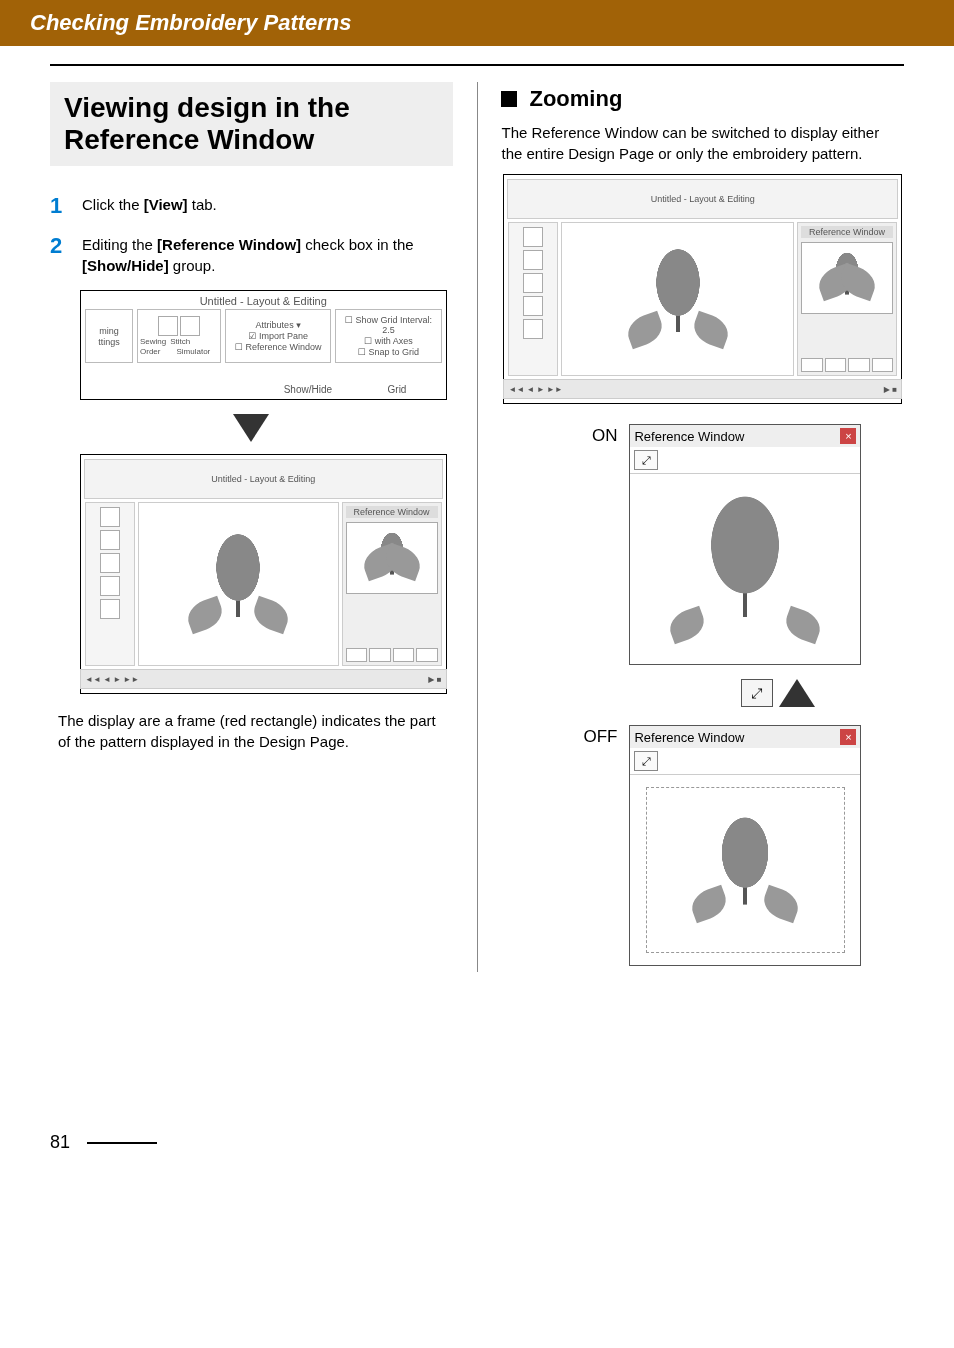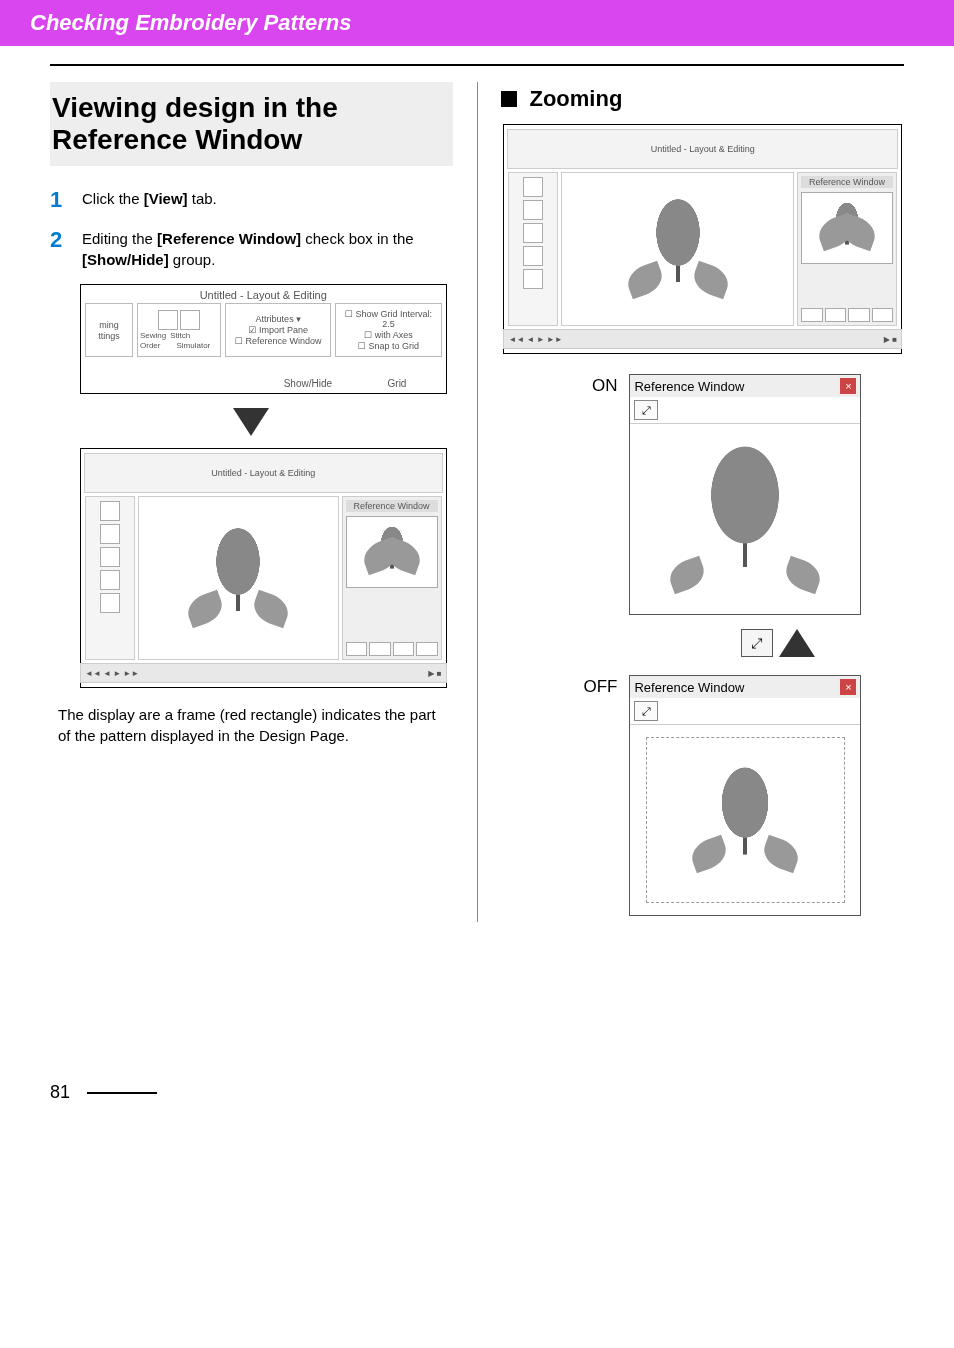--- a/index.html
+++ b/index.html
@@ -4,21 +4,21 @@
 <style>
   body {
     font-family: Arial, Helvetica, sans-serif;
     margin: 0;
     padding: 0;
     background: #fff;
     color: #000;
     width: 954px;
   }
   .header-bar {
-    background: #d946ef;
+    background: #a16207;
     color: #fff;
     font-size: 22px;
     font-weight: bold;
     padding: 10px 30px;
     font-style: italic;
   }
   .hr-line {
     border: none;
     border-top: 2px solid #000;
     margin: 18px 50px 16px 50px;
@@ -33,22 +33,22 @@
     display: flex;
     flex-direction: column;
   }
   .vr {
     width: 1px;
     background: #888;
     align-self: stretch;
   }
   .left-title-box {
     background: #eeeeee;
-    padding: 10px 2px;
-    margin-bottom: 14px;
+    padding: 10px 14px;
+    margin-bottom: 20px;
   }
   .left-title-box h2 {
     margin: 0;
     font-size: 28px;
     font-weight: bold;
   }
   .step {
     display: flex;
     gap: 14px;
     margin: 8px 0;
@@ -409,20 +409,21 @@
 
   <div class="vr"></div>
 
   <div class="col">
 
     <div class="subheading">
       <div class="sq"></div>
       <h3>Zooming</h3>
     </div>
 
+    <p class="para">The Reference Window can be switched to display either the entire Design Page or only the embroidery pattern.</p>
 
     <div class="figure fig-app2">
       <div class="app-header">
         <span>Untitled - Layout &amp; Editing</span>
       </div>
       <div class="app-body">
         <div class="app-sidebar">
           <div class="tool-icon"></div>
           <div class="tool-icon"></div>
           <div class="tool-icon"></div>

